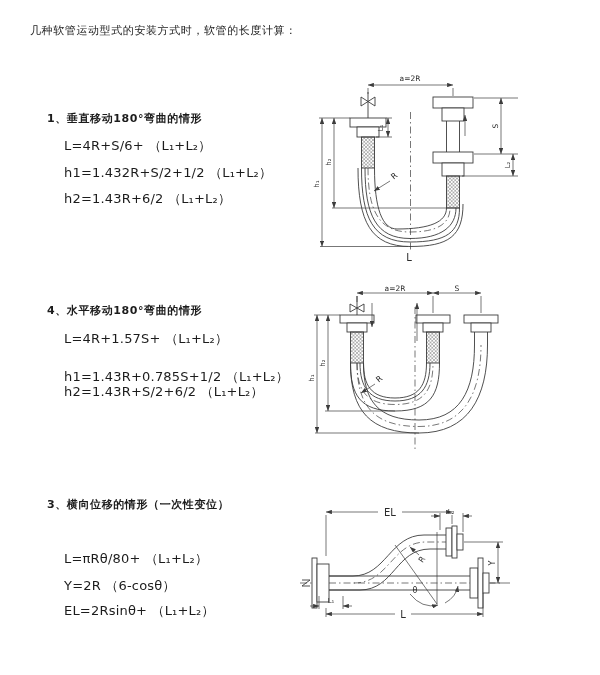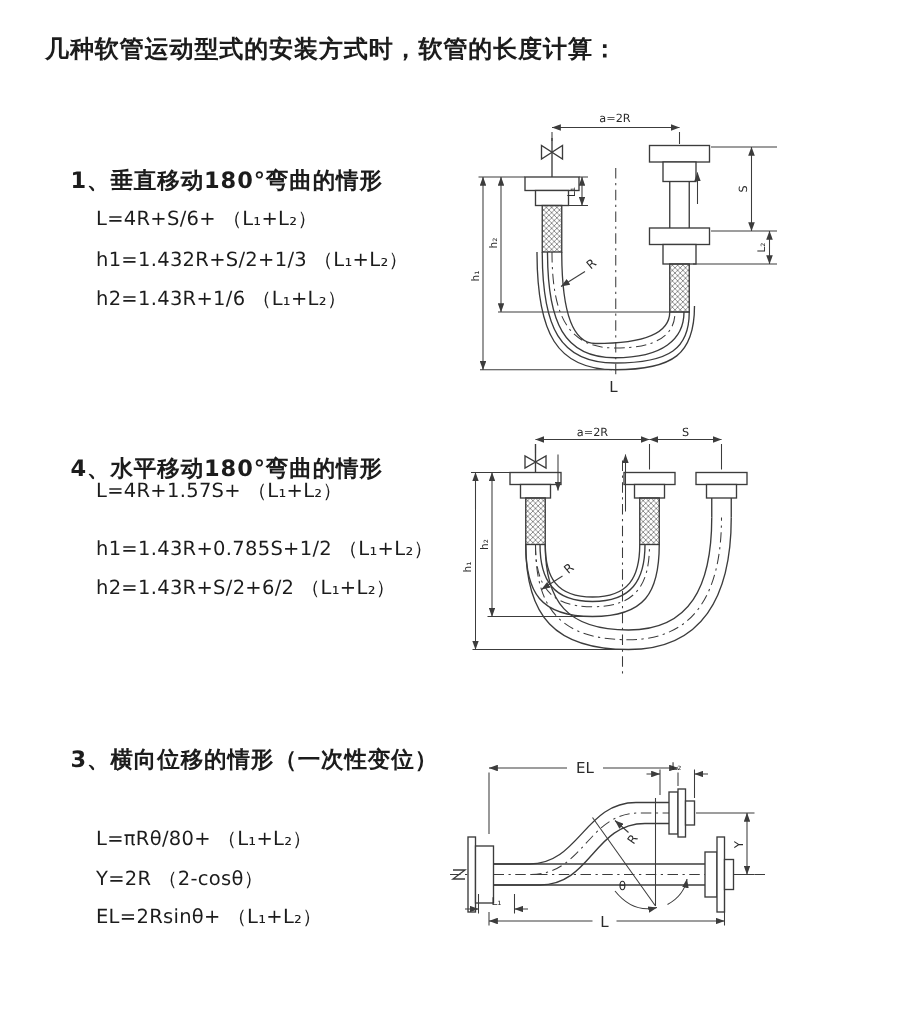--- a/index.html
+++ b/index.html
@@ -2,25 +2,25 @@
 <html><head>
 <meta charset="utf-8">
 <style>
   html,body { margin:0; padding:0; }
   body {
     width:600px; height:675px; background:#ffffff; position:relative;
     font-family:"DejaVu Sans", sans-serif; color:#1c1c1c; overflow:hidden;
   }
   .doc-title {
     position:absolute; left:30px; top:23px;
-    font-size:16px; font-weight:bold; letter-spacing:0.6px;
+    font-size:11px; font-weight:normal; letter-spacing:0.6px;
   }
   .sec-heading {
     position:absolute; left:47px;
-    font-size:15px; font-weight:bold; letter-spacing:0.6px;
+    font-size:11px; font-weight:bold; letter-spacing:0.6px;
   }
   .formula {
     position:absolute; left:64px;
     font-size:13px; font-weight:normal; letter-spacing:0.2px;
   }
   svg.diagram { position:absolute; }
   svg text {
     font-family:"DejaVu Sans", sans-serif;
     fill:#2b2b2b;
   }
@@ -41,22 +41,22 @@
     <pattern id="braidp" width="3.5" height="3.5" patternUnits="userSpaceOnUse">
       <path d="M0,3.5 L3.5,0 M0,0 L3.5,3.5" stroke="#6e6e6e" stroke-width="0.5"></path>
     </pattern>
   </defs>
 </svg>
 
 <div class="doc-title">几种软管运动型式的安装方式时，软管的长度计算：</div>
 
 <div class="sec-heading" style="top:111px">1、垂直移动180°弯曲的情形</div>
 <div class="formula" style="top:137px">L=4R+S/6+ （L₁+L₂）</div>
-<div class="formula" style="top:164px">h1=1.432R+S/2+1/3 （L₁+L₂）</div>
-<div class="formula" style="top:190px">h2=1.43R+1/6 （L₁+L₂）</div>
+<div class="formula" style="top:164px">h1=1.432R+S/2+1/2 （L₁+L₂）</div>
+<div class="formula" style="top:190px">h2=1.43R+6/2 （L₁+L₂）</div>
 
 <svg class="diagram" style="left:310px; top:70px" width="280" height="195" viewBox="0 0 280 195">
 
   <g>
     <line class="dim" x1="58" y1="15" x2="143" y2="15" marker-start="url(#arw)" marker-end="url(#arw)"></line>
     <line class="dim" x1="58" y1="18" x2="58" y2="24"></line>
     <line class="dim" x1="143" y1="18" x2="143" y2="26"></line>
     <text x="100" y="11" font-size="7.5" text-anchor="middle">a=2R</text>
   </g>
 
@@ -128,22 +128,22 @@
 
   <g>
     <line class="dim" x1="80" y1="111" x2="64" y2="121" marker-end="url(#arw)"></line>
     <text x="86" y="108" font-size="8" text-anchor="middle" transform="rotate(-40 86 108)">R</text>
   </g>
 
   <text x="99" y="191" font-size="10" text-anchor="middle">L</text>
 </svg>
 
 <div class="sec-heading" style="top:303px">4、水平移动180°弯曲的情形</div>
-<div class="formula" style="top:318px">L=4R+1.57S+ （L₁+L₂）</div>
-<div class="formula" style="top:357px">h1=1.43R+0.785S+1/2 （L₁+L₂）</div>
+<div class="formula" style="top:330px">L=4R+1.57S+ （L₁+L₂）</div>
+<div class="formula" style="top:368px">h1=1.43R+0.785S+1/2 （L₁+L₂）</div>
 <div class="formula" style="top:383px">h2=1.43R+S/2+6/2 （L₁+L₂）</div>
 
 <svg class="diagram" style="left:308px; top:283px" width="285" height="175" viewBox="0 0 285 175">
 
   <g>
     <line class="dim" x1="49" y1="10" x2="125" y2="10" marker-start="url(#arw)" marker-end="url(#arw)"></line>
     <line class="dim" x1="49" y1="13" x2="49" y2="19"></line>
     <line class="dim" x1="125" y1="13" x2="125" y2="30"></line>
     <text x="87" y="7.5" font-size="7.5" text-anchor="middle">a=2R</text>
   </g>
@@ -208,21 +208,21 @@
   </g>
 
   <g>
     <line class="dim" x1="67" y1="101" x2="53" y2="110" marker-end="url(#arw)"></line>
     <text x="73" y="98" font-size="8" text-anchor="middle" transform="rotate(-40 73 98)">R</text>
   </g>
 </svg>
 
 <div class="sec-heading" style="top:497px">3、横向位移的情形（一次性变位）</div>
 <div class="formula" style="top:550px">L=πRθ/80+ （L₁+L₂）</div>
-<div class="formula" style="top:577px">Y=2R （2-cosθ）</div>
+<div class="formula" style="top:577px">Y=2R （6-cosθ）</div>
 <div class="formula" style="top:602px">EL=2Rsinθ+ （L₁+L₂）</div>
 
 <svg class="diagram" style="left:298px; top:500px" width="295" height="155" viewBox="0 0 295 155">
 
   <line class="cl" x1="2" y1="83" x2="212" y2="83"></line>
   <path class="dwg" d="M4,80 L12,80 L4,86 L12,86"></path>
 
   <g>
     <rect class="flg" x="14" y="58" width="5" height="50"></rect>
     <rect class="flg" x="19" y="64" width="12" height="38"></rect>

